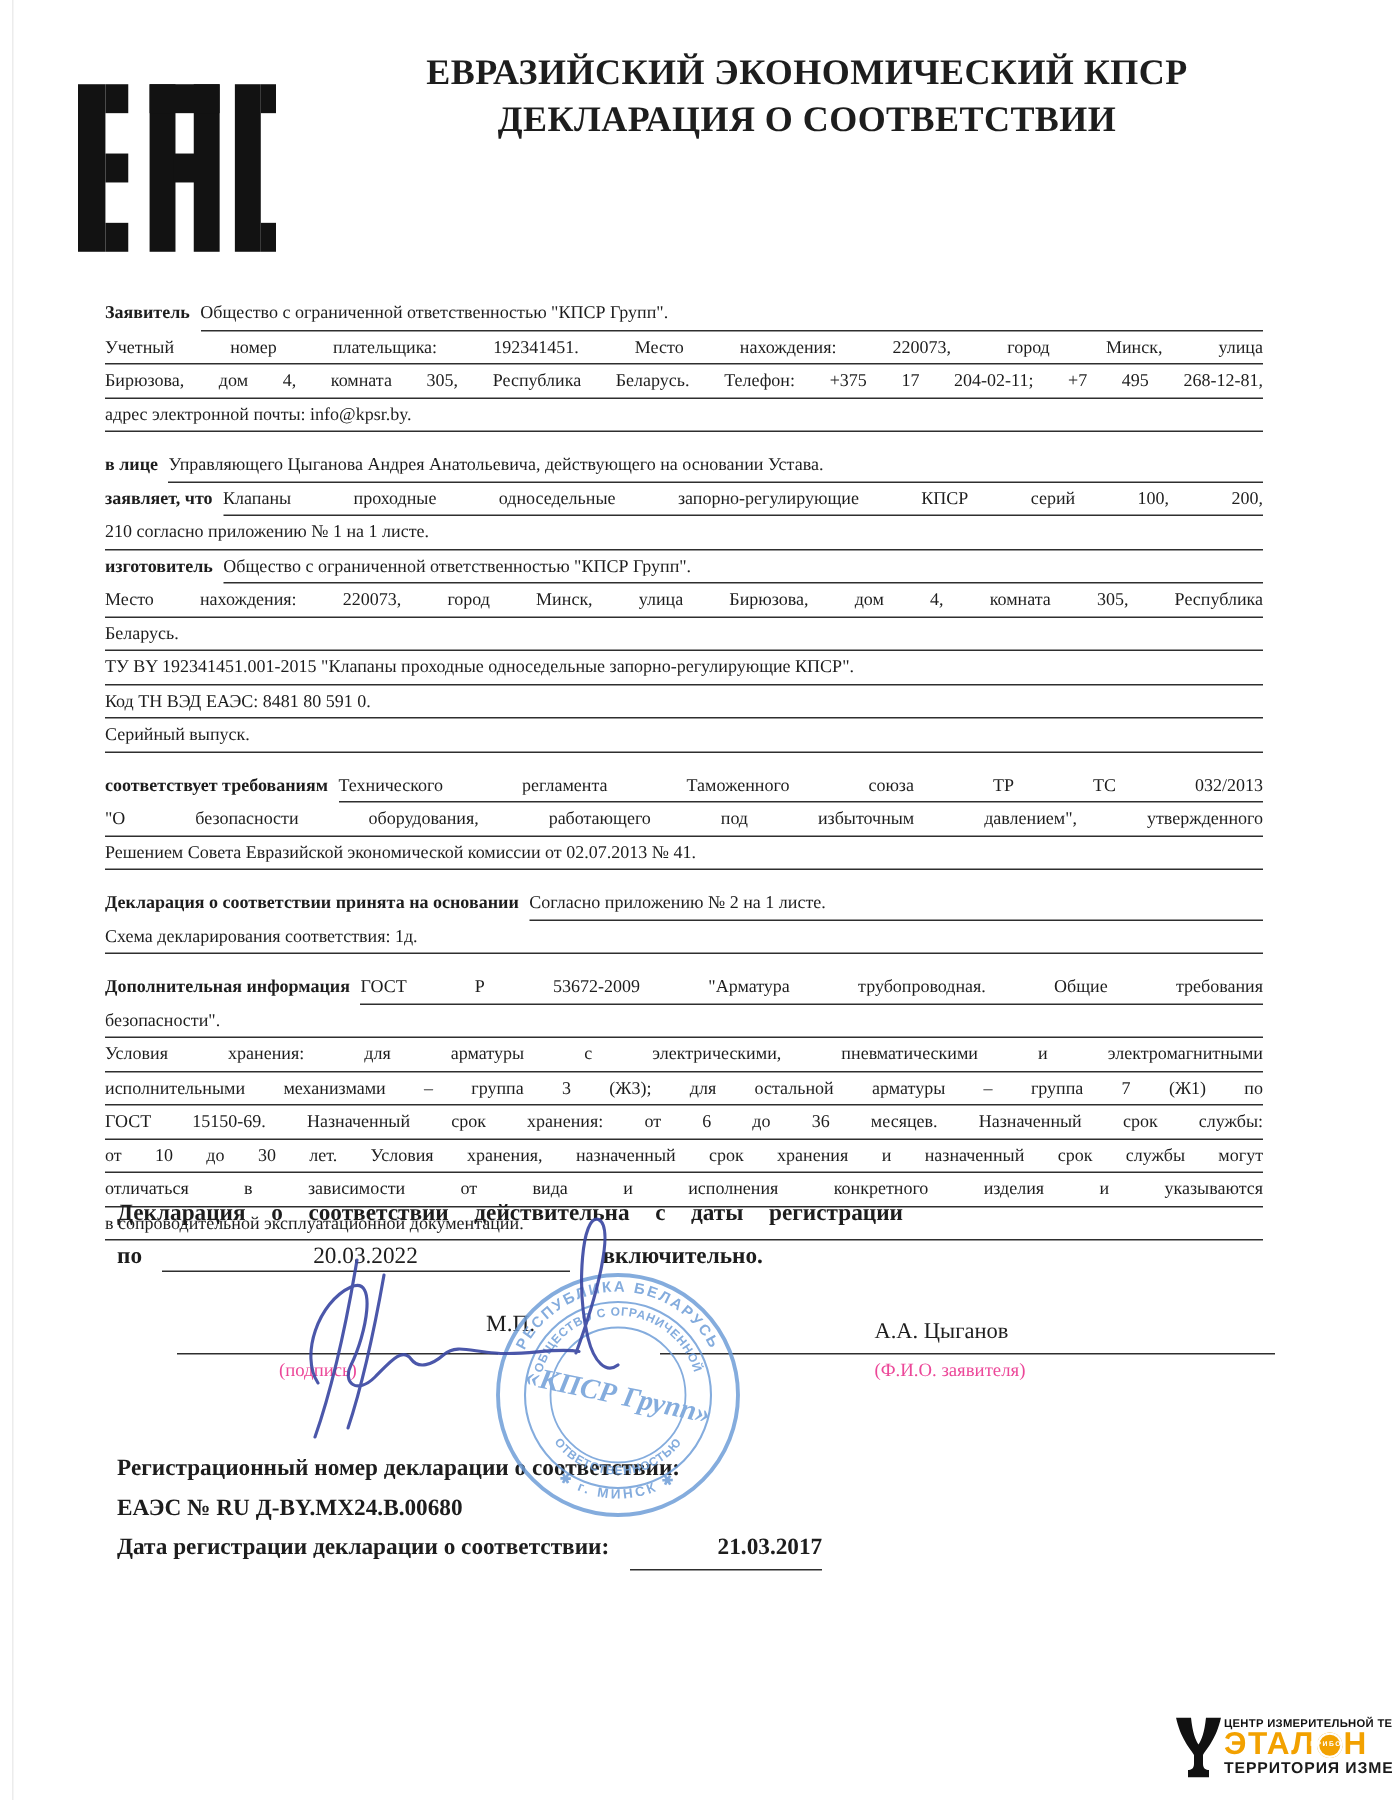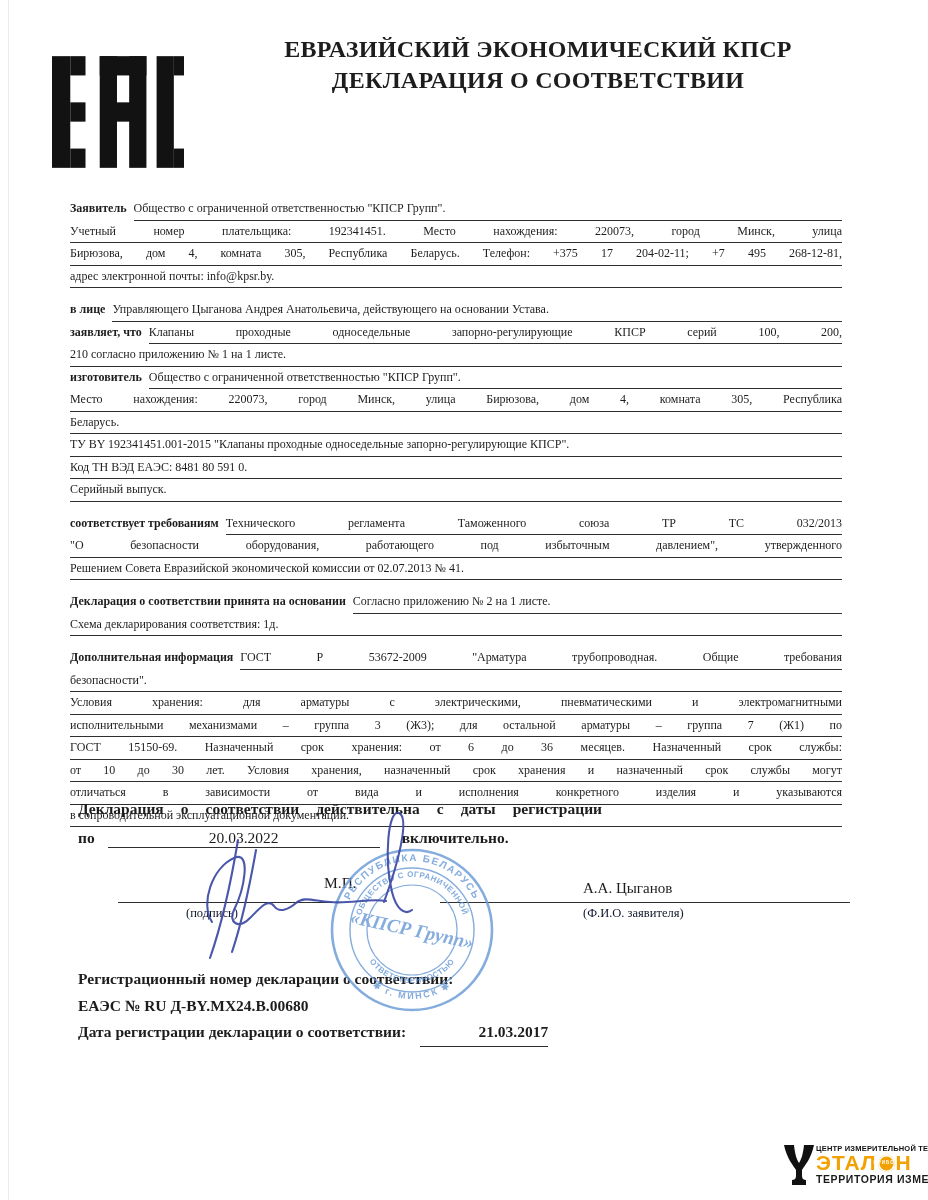--- a/index.html
+++ b/index.html
@@ -23,21 +23,21 @@
 
   
   .bottom{position:absolute;left:78px;top:798px;width:772px;height:402px;font-size:15.5px;}
   .valid-head{font-weight:bold;width:524px;text-align:justify;text-align-last:justify;line-height:22px;}
   .po-line{display:flex;align-items:baseline;margin-top:9px;}
   .po-word{font-weight:bold;}
   .po-blank{width:272px;margin-left:13px;border-bottom:1px solid #2e2e2e;text-align:center;}
   .po-incl{font-weight:bold;margin-left:22px;}
 
   .sig-line{position:absolute;height:0;border-bottom:1px solid #2e2e2e;}
-  .cap{position:absolute;font-size:12.5px;color:#0f172a;}
+  .cap{position:absolute;font-size:12.5px;color:#ec4899;}
   .mp{position:absolute;left:246px;top:76px;font-size:15.5px;}
   .fio{position:absolute;left:505px;top:82px;font-size:15px;}
 
   .stamp{position:absolute;left:249px;top:47px;width:170px;height:170px;opacity:.85;z-index:3;}
   .ink{position:absolute;left:100px;top:8px;width:280px;height:158px;z-index:4;}
 
   .reg{position:absolute;left:0;top:168px;font-weight:bold;line-height:26.5px;z-index:2;}
   .reg-date-row{display:flex;align-items:baseline;}
   .reg-blank{width:128px;margin-left:14px;border-bottom:1px solid #2e2e2e;text-align:right;font-weight:bold;}
 

